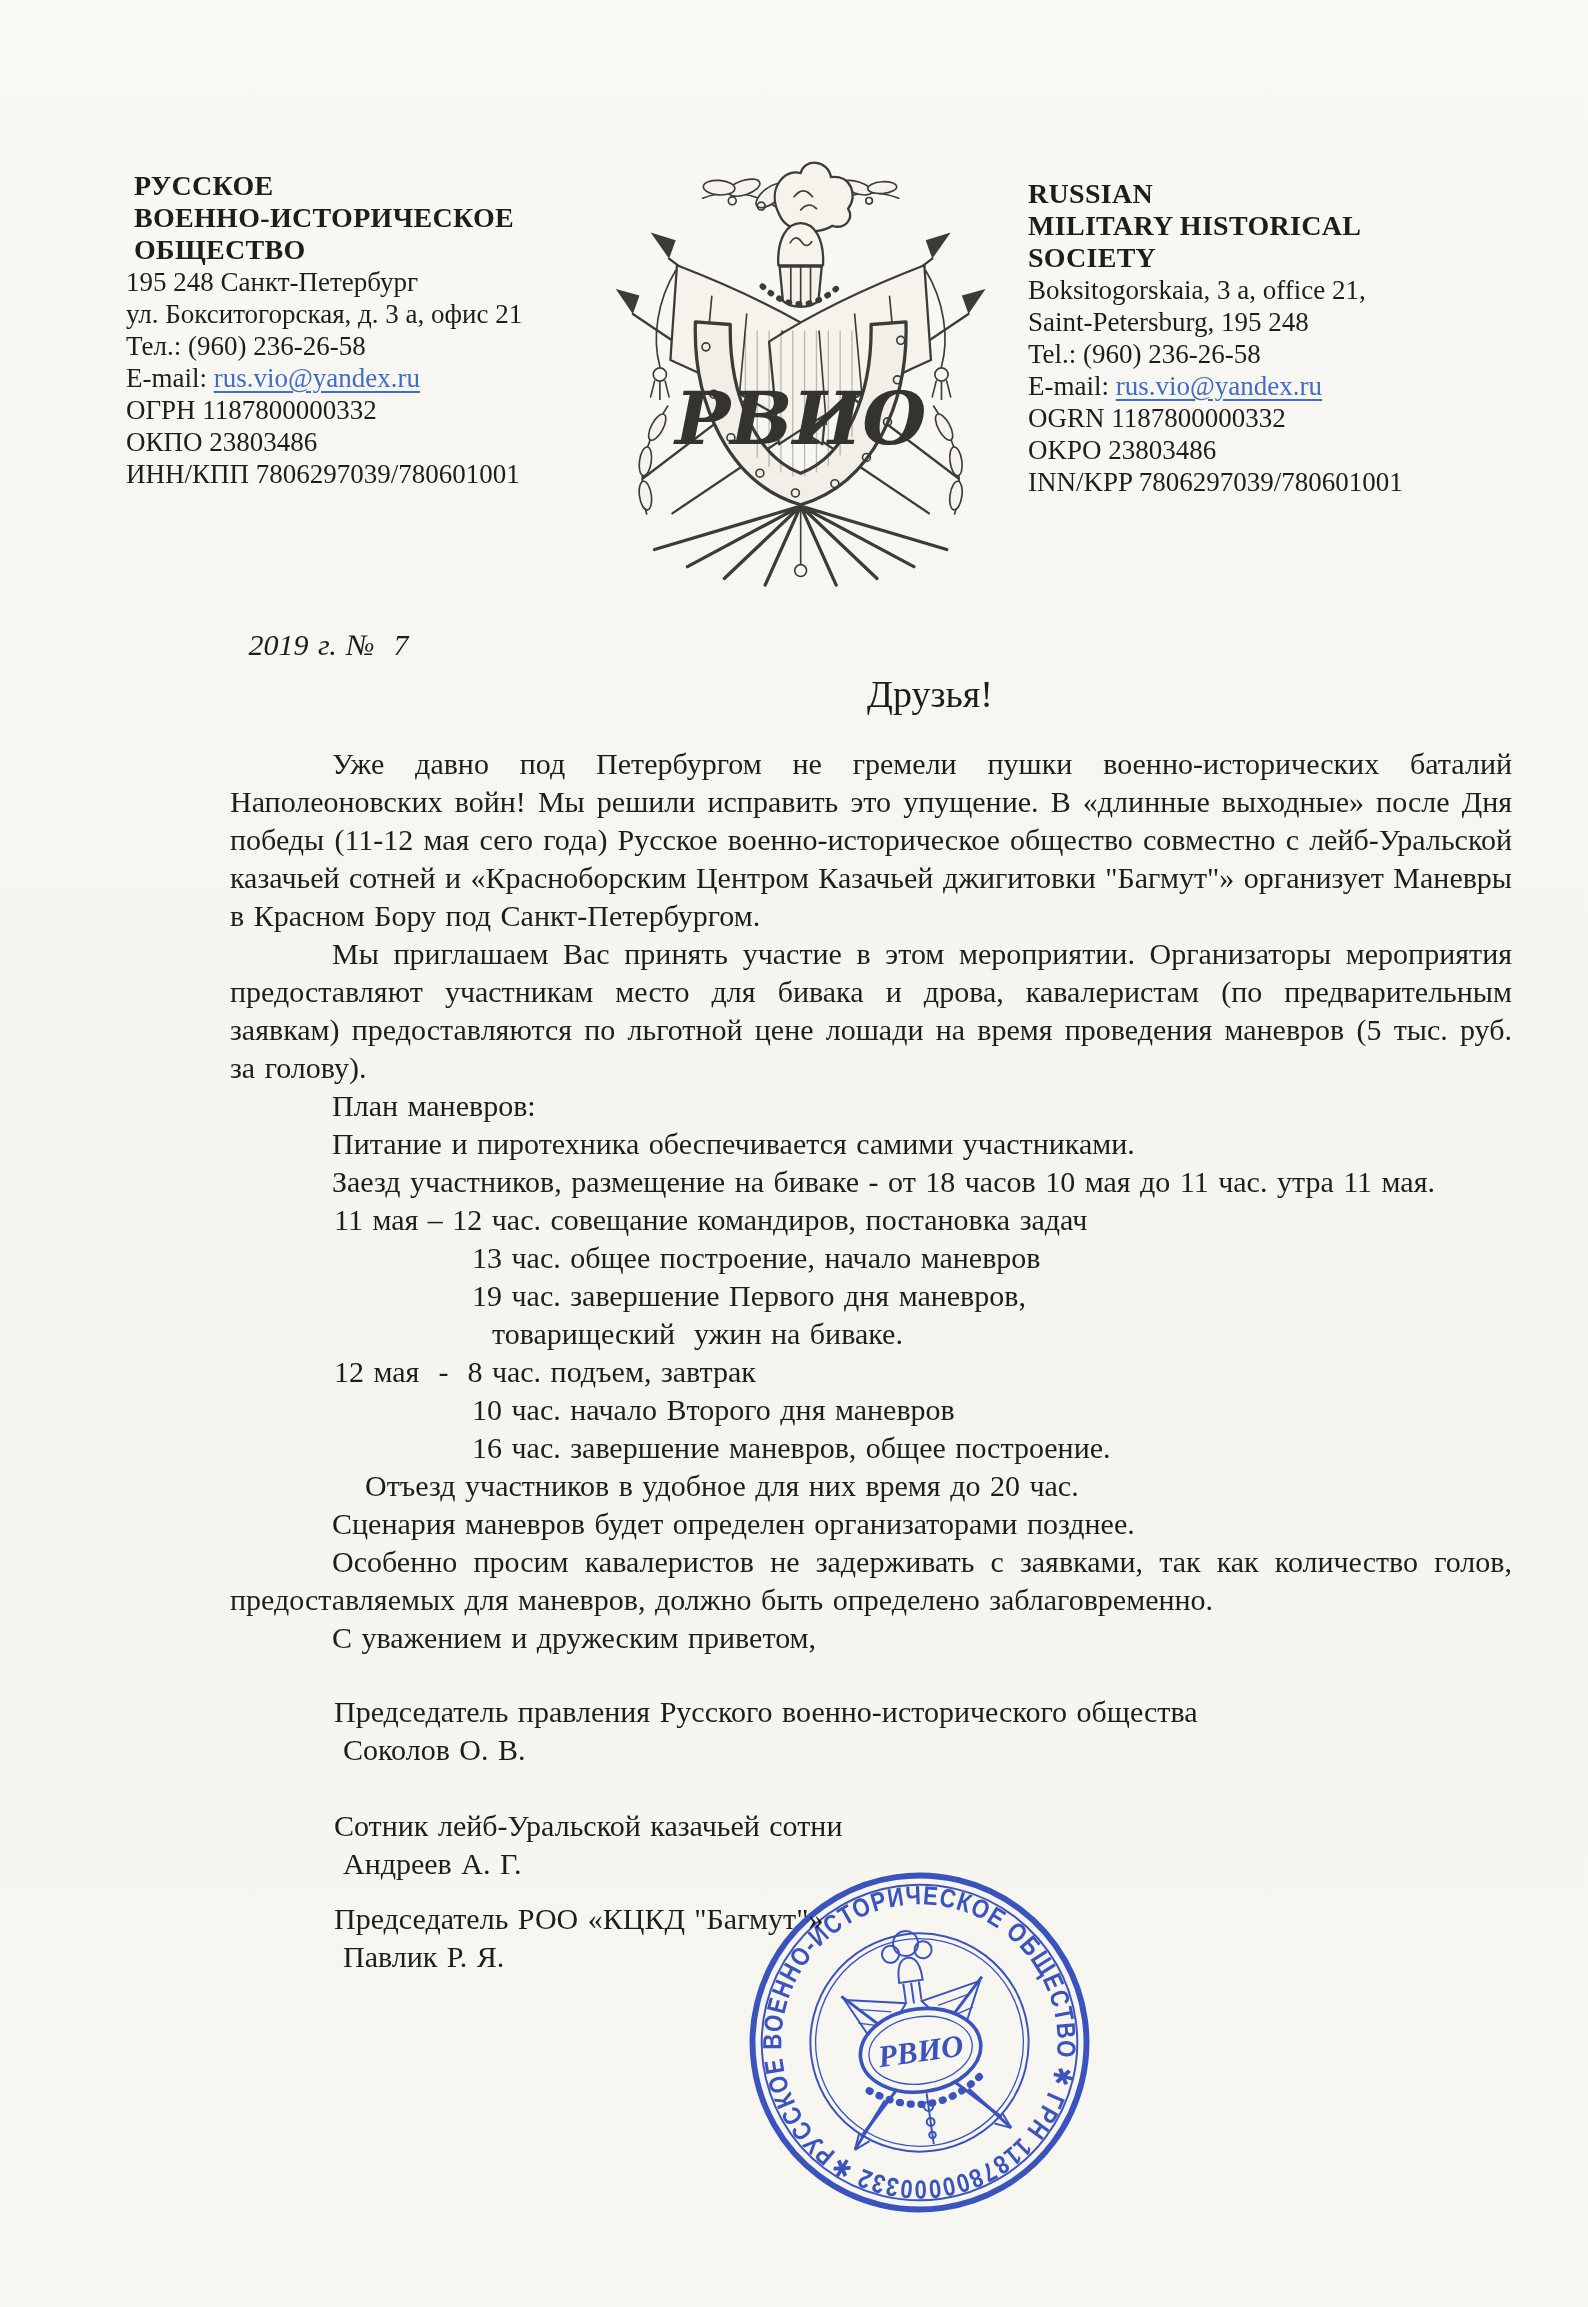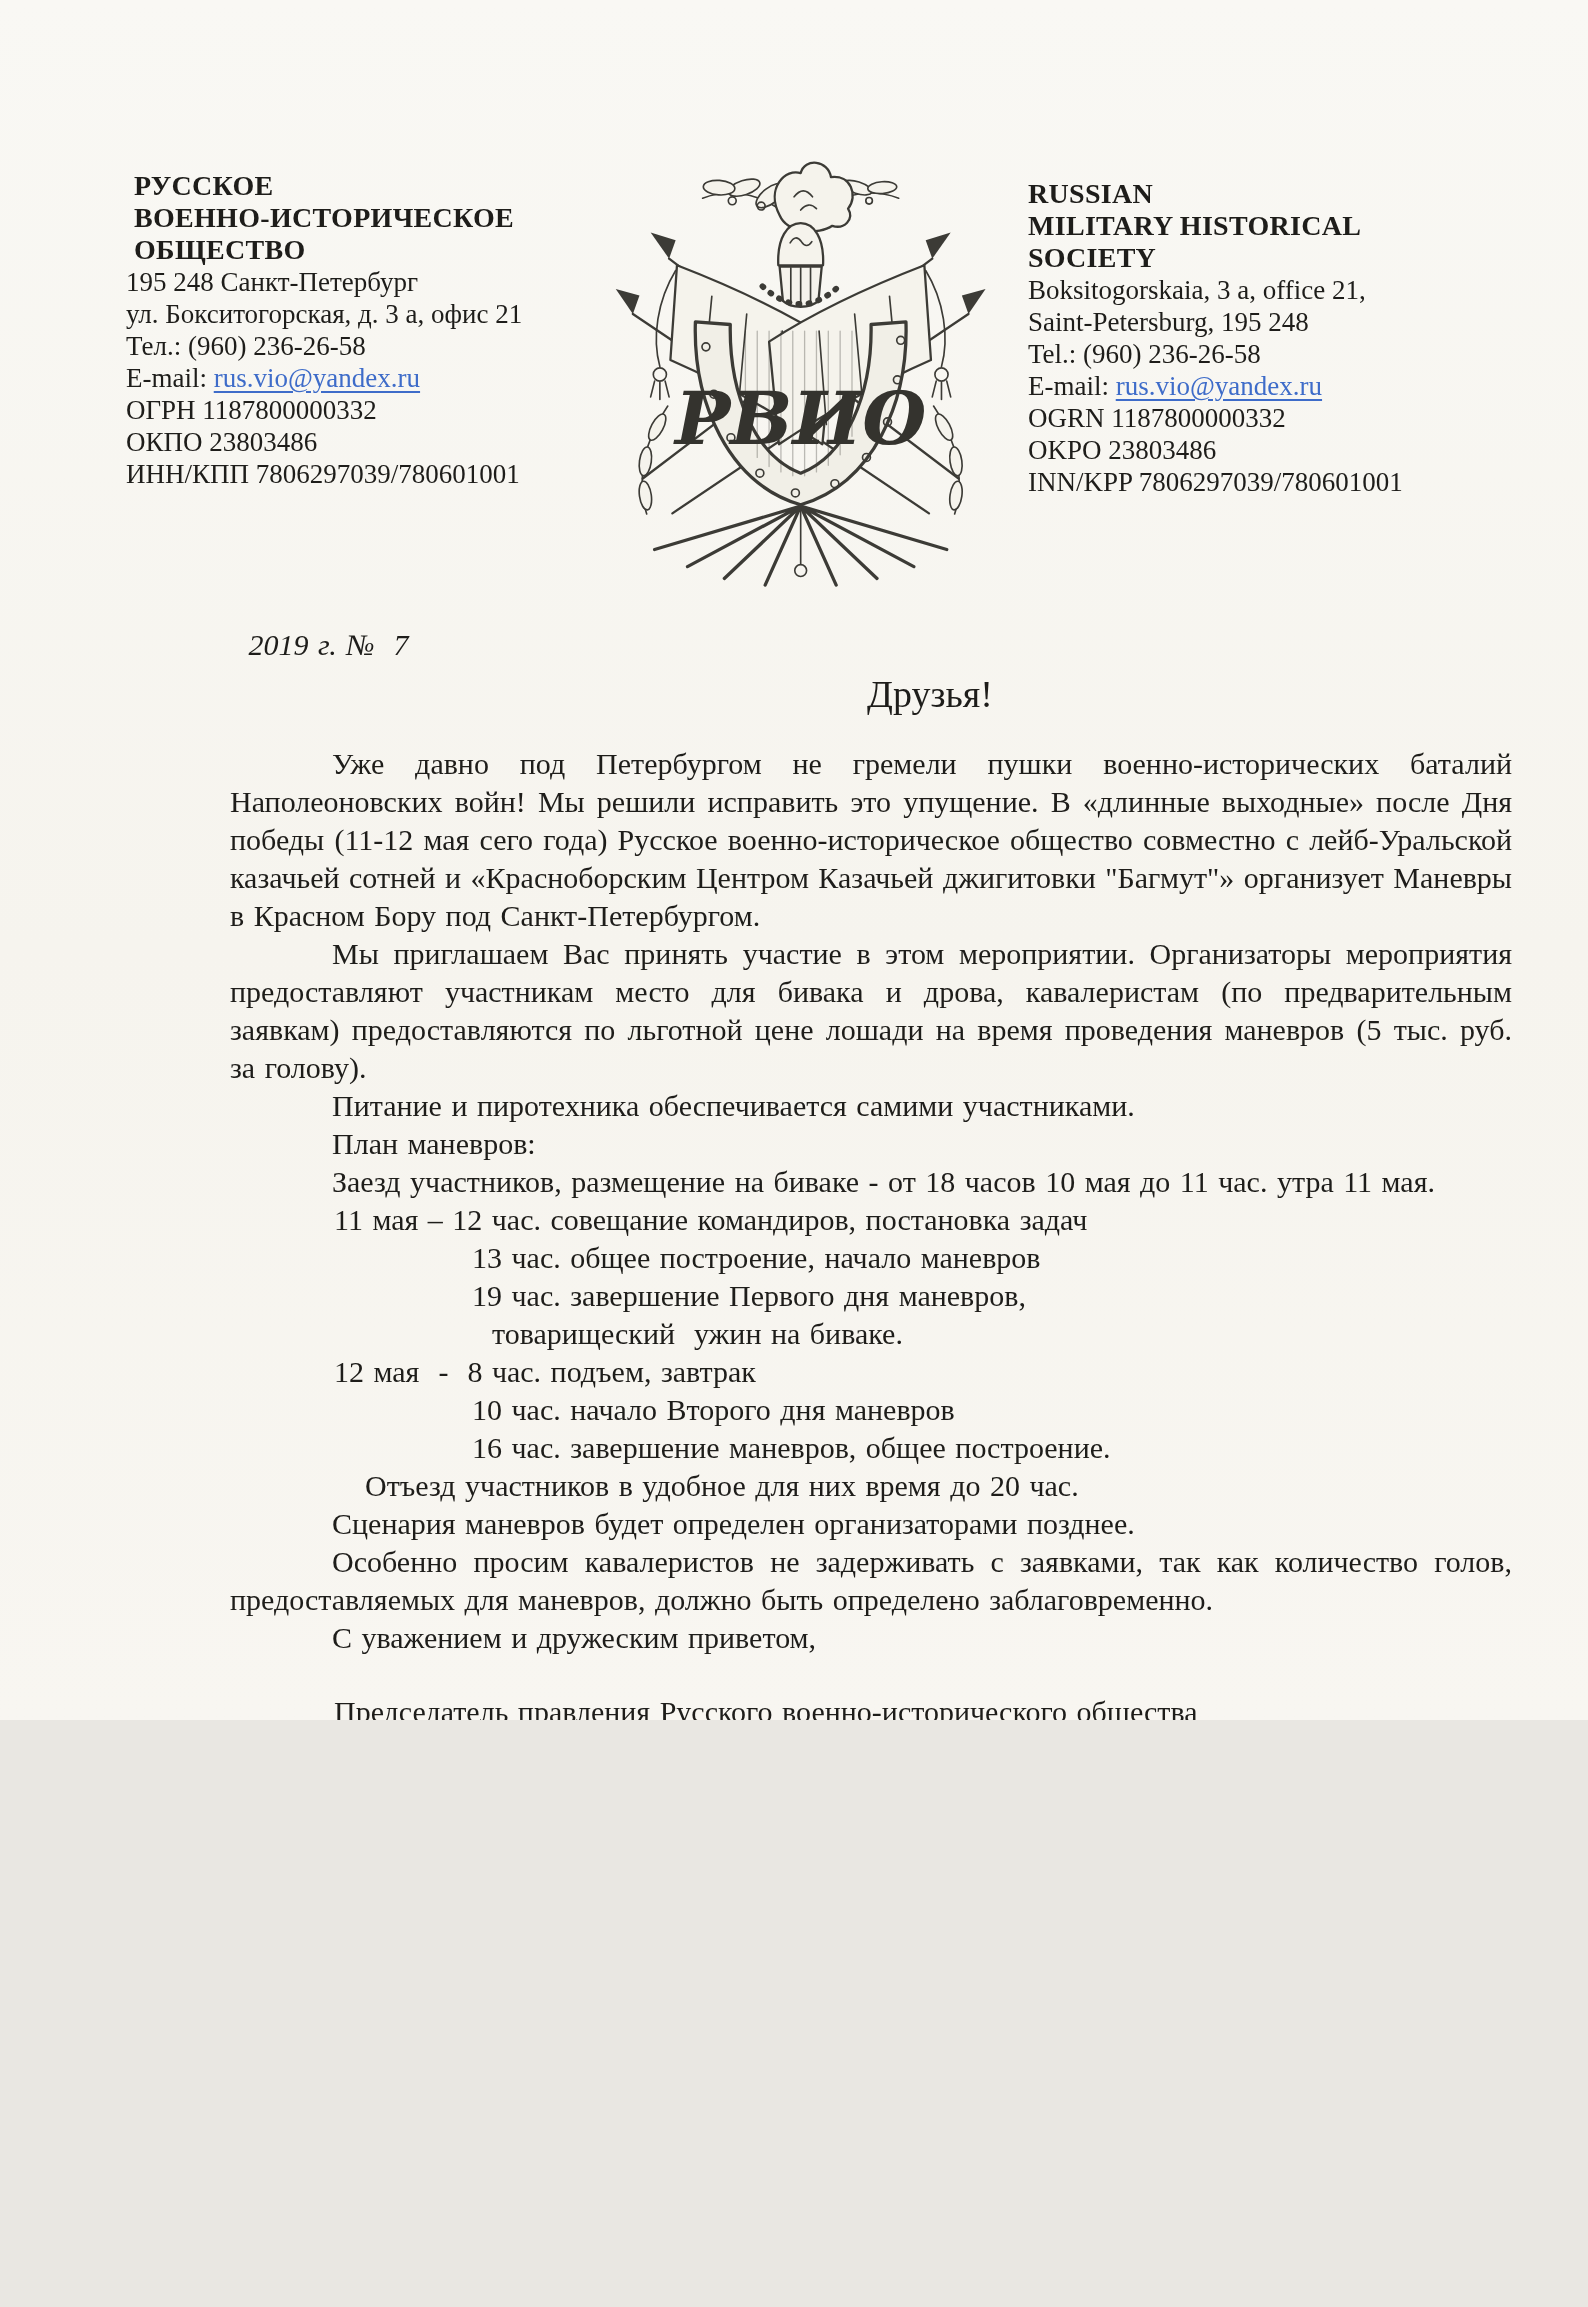--- a/index.html
+++ b/index.html
@@ -2,21 +2,21 @@
 <html lang="ru" style="--paper: #f8f6f1; --ink: #1e1d1a; --link: #3e6cc9; --stamp: #2b47c5;font-size:10.5px"><head>
 <meta charset="utf-8">
 <title>Scanned letter</title>
 <style>
   :root{
     --paper:#f8f6f1; --ink:#1e1d1a; --link:#3e6cc9; --stamp:#2b47c5; --emblem-ink:#3c3b36;
   }
   html,body{margin:0;padding:0;}
   body{background:#e9e7e2;}
   .page{
-    position:relative; width:1588px; height:1720px; overflow:hidden;
+    position:relative; width:1588px; height:2307px; overflow:hidden;
     background:var(--paper);
     background-image:linear-gradient(180deg,#f9f8f4 0%,#f6f4ee 55%,#f8f6f1 100%);
     color:var(--ink);
     font-family:"Liberation Serif","DejaVu Serif",serif;
   }
 
   
   .hdr{position:absolute; font-size:27px; line-height:32px;}
   .hdr-left{left:126px; top:170px; width:441px;}
   .hdr-right{left:1028px; top:178px; width:447px;}
@@ -198,22 +198,22 @@
     <div class="ln">OKPO 23803486</div>
     <div class="ln">INN/KPP 7806297039/780601001</div>
   </div>
 
   <main class="content">
     <div class="ref">2019 г. №  7</div>
     <div class="salutation">Друзья!</div>
 
     <p class="para indent p-first">Уже давно  под Петербургом не гремели пушки военно-исторических баталий Наполеоновских войн! Мы решили исправить это упущение. В «длинные выходные» после Дня победы (11-12 мая сего года) Русское военно-историческое общество совместно с лейб-Уральской казачьей сотней и «Красноборским Центром Казачьей джигитовки "Багмут"» организует Маневры в Красном Бору под Санкт-Петербургом.</p>
     <p class="para indent">Мы приглашаем Вас принять участие в этом мероприятии. Организаторы мероприятия предоставляют участникам место для бивака и дрова, кавалеристам (по предварительным заявкам) предоставляются по льготной цене лошади на время проведения маневров (5 тыс. руб. за голову).</p>
+    <p class="para indent">План маневров:</p>
     <p class="para indent">Питание и пиротехника обеспечивается самими участниками.</p>
-    <p class="para indent">План маневров:</p>
     <p class="para indent">Заезд участников, размещение на биваке  - от 18 часов 10 мая до 11 час. утра 11 мая.</p>
 
     <div class="sched">
       <div class="s-line s-day"><b>11 мая</b><span> – 12 час. совещание командиров, постановка задач</span></div>
       <div class="s-line s-sub">13 час. общее построение, начало маневров</div>
       <div class="s-line s-sub">19 час. завершение Первого дня маневров,</div>
       <div class="s-line s-sub2">товарищеский  ужин на биваке.</div>
       <div class="s-line s-day"><b>12 мая</b><span>  -  8 час. подъем, завтрак</span></div>
       <div class="s-line s-sub">10 час. начало Второго дня маневров</div>
       <div class="s-line s-sub">16 час. завершение маневров, общее построение.</div>

